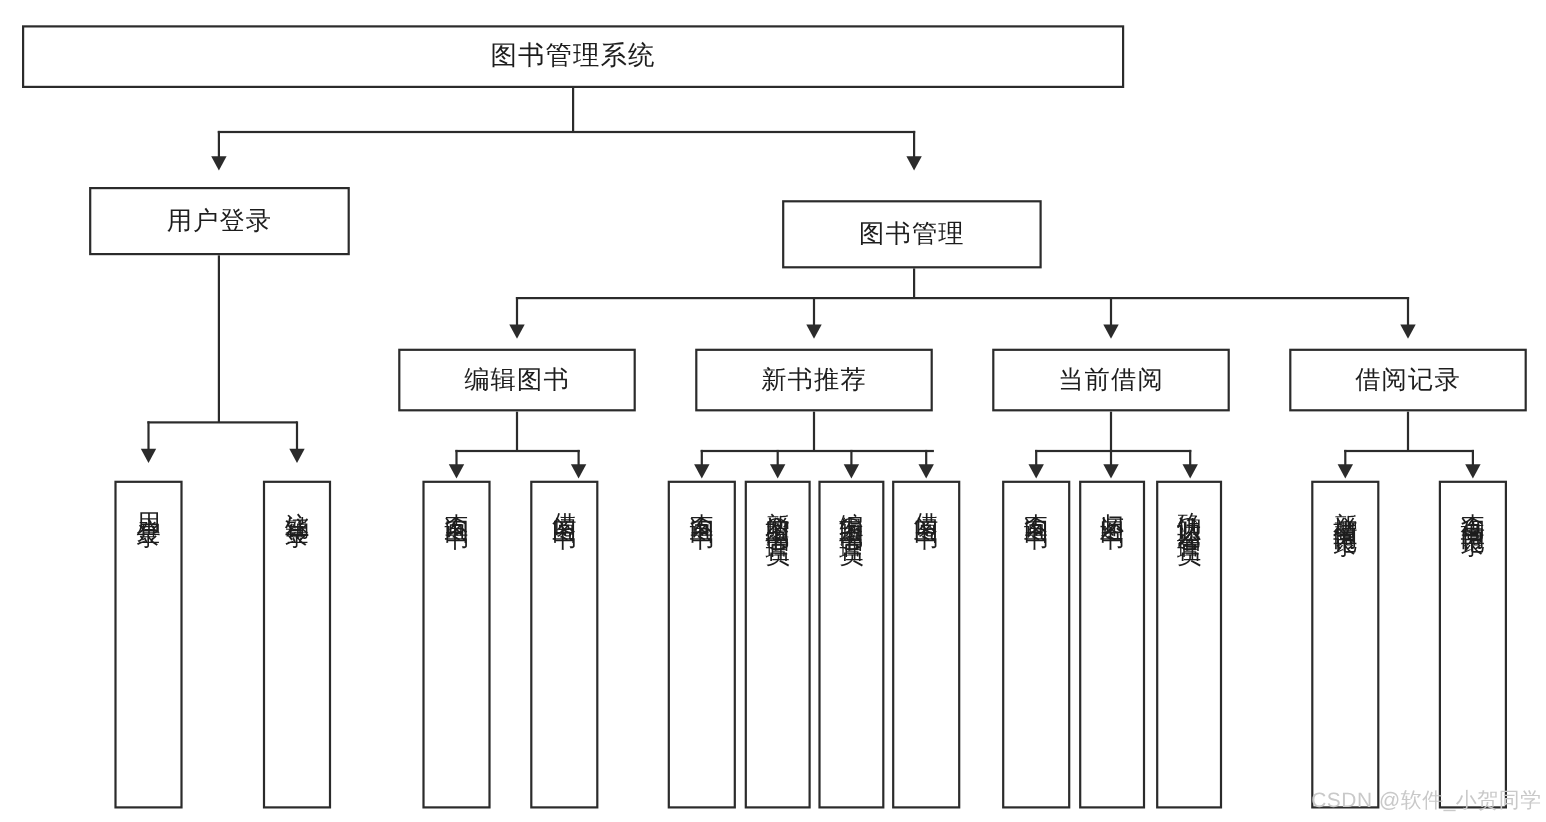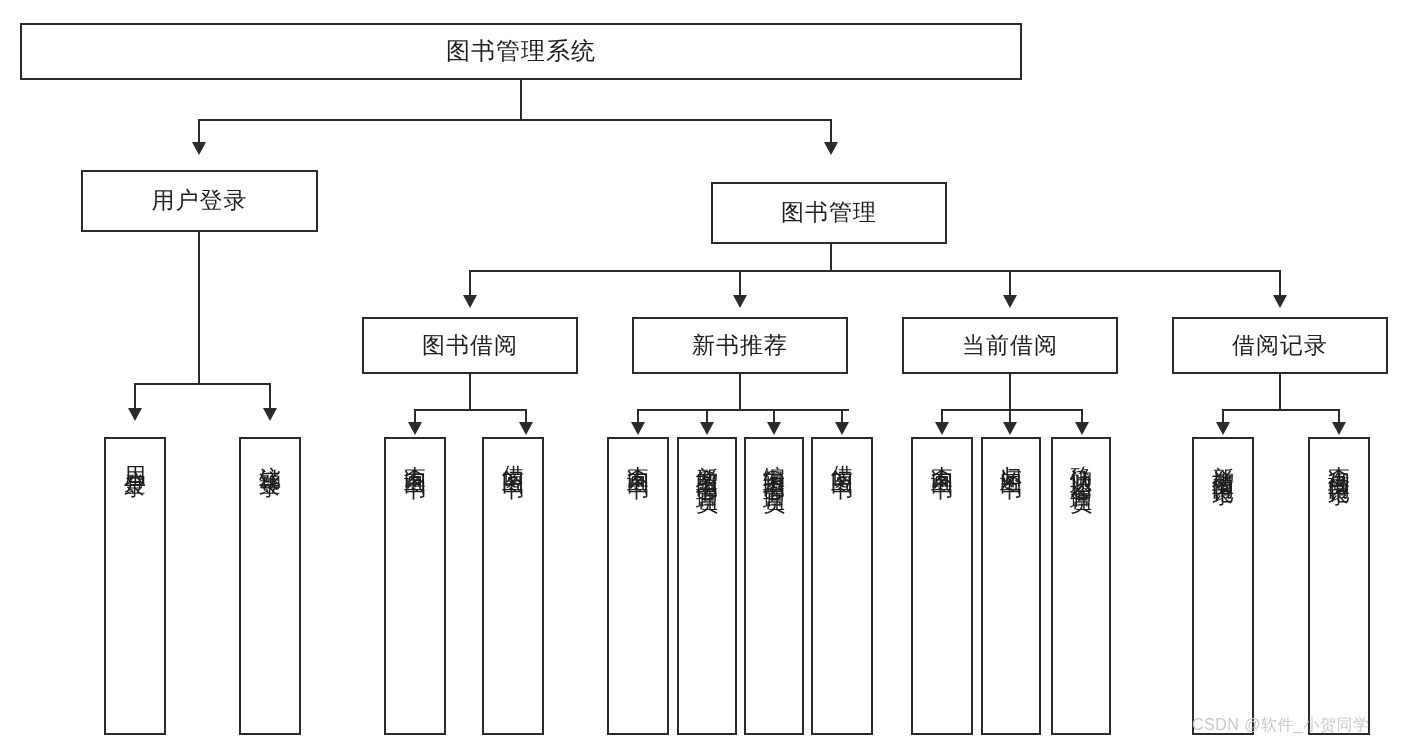--- a/index.html
+++ b/index.html
@@ -64,21 +64,21 @@
     width:0;height:0;
     border-left:7px solid transparent;
     border-right:7px solid transparent;
     border-top:13px solid #2b2b2b;
     z-index:2;
   }
   
   #watermark{
     position:absolute;
     color:#c9c9c9;
-    font-size:16px;
+    font-size:19px;
     letter-spacing:0.5px;
     white-space:nowrap;
     z-index:5;
     pointer-events:none;
   }
 </style>
 </head>
 <body>
 
 <div id="canvas">
@@ -115,21 +115,21 @@
   <div class="edge vline" style="left:469px;top:270px;width:2px;height:28px;"></div>
   <div class="arrow" style="left:463px;top:295px;"></div>
   <div class="edge vline" style="left:739px;top:270px;width:2px;height:28px;"></div>
   <div class="arrow" style="left:733px;top:295px;"></div>
   <div class="edge vline" style="left:1009px;top:270px;width:2px;height:28px;"></div>
   <div class="arrow" style="left:1003px;top:295px;"></div>
   <div class="edge vline" style="left:1279px;top:270px;width:2px;height:28px;"></div>
   <div class="arrow" style="left:1273px;top:295px;"></div>
 
   <div class="node h" style="left:362px;top:317px;width:216px;height:57px;">
-    <span class="lbl">图书借阅</span>
+    <span class="lbl">编辑图书</span>
   </div>
   <div class="node h" style="left:632px;top:317px;width:216px;height:57px;">
     <span class="lbl">新书推荐</span>
   </div>
   <div class="node h" style="left:1172px;top:317px;width:216px;height:57px;">
     <span class="lbl">借阅记录</span>
   </div>
   <div class="node h" style="left:902px;top:317px;width:216px;height:57px;">
     <span class="lbl">当前借阅</span>
   </div>

